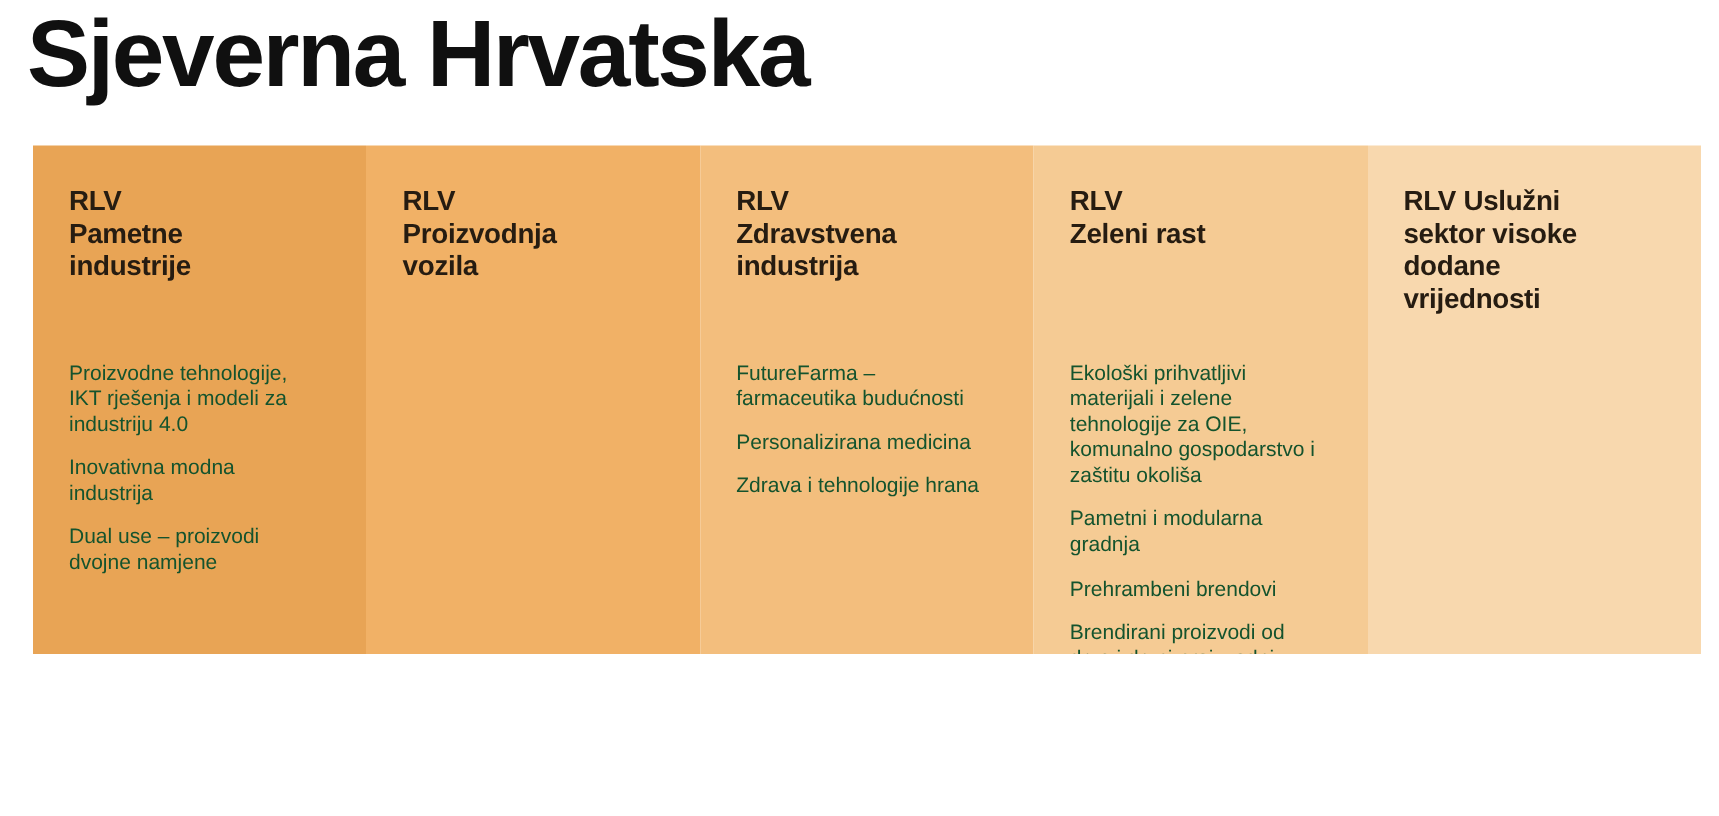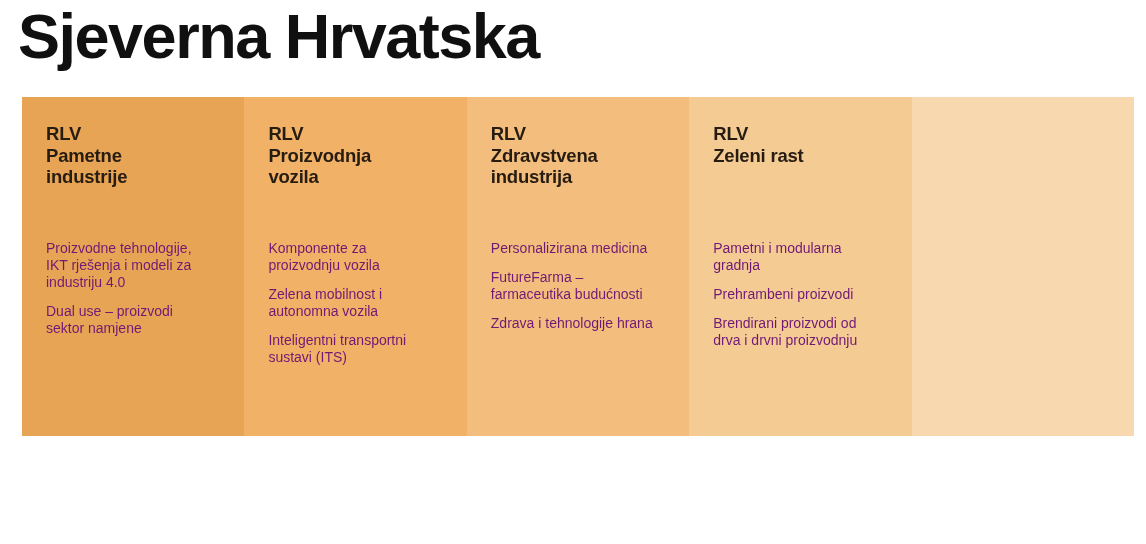--- a/index.html
+++ b/index.html
@@ -50,65 +50,66 @@
     line-height: 1.17;
     letter-spacing: -0.2px;
     color: #261c11;
     white-space: pre-line;
   }
   .col-item {
     margin: 0 0 12px 0;
     max-width: 166px;
     font-size: 14px;
     line-height: 1.22;
-    color: #701a75;
+    color: #14532d;
   }
 </style>
 </head>
 <body>
 
 <div class="canvas">
   <h1 class="page-title">Sjeverna Hrvatska</h1>
   <div class="panel" id="panel">
       <div class="column" style="background: rgb(232, 164, 85);">
         <h2 class="col-header">RLV
 Pametne
 industrije</h2>
         <div class="col-body">
           <p class="col-item">Proizvodne tehnologije, IKT rješenja i modeli za industriju 4.0</p>
-          <p class="col-item">Dual use – proizvodi sektor namjene</p>
+          <p class="col-item">Inovativna modna industrija</p>
+          <p class="col-item">Dual use – proizvodi dvojne namjene</p>
         </div>
       </div>
       <div class="column" style="background: rgb(241, 177, 102);">
         <h2 class="col-header">RLV
 Proizvodnja
 vozila</h2>
-        <div class="col-body">
-          <p class="col-item">Komponente za proizvodnju vozila</p>
-          <p class="col-item">Zelena mobilnost i autonomna vozila</p>
-          <p class="col-item">Inteligentni transportni sustavi (ITS)</p>
-        </div>
       </div>
       <div class="column" style="background: rgb(243, 190, 125);">
         <h2 class="col-header">RLV
 Zdravstvena
 industrija</h2>
         <div class="col-body">
+          <p class="col-item">FutureFarma – farmaceutika budućnosti</p>
           <p class="col-item">Personalizirana medicina</p>
-          <p class="col-item">FutureFarma – farmaceutika budućnosti</p>
           <p class="col-item">Zdrava i tehnologije hrana</p>
         </div>
       </div>
       <div class="column" style="background: rgb(245, 203, 148);">
         <h2 class="col-header">RLV
 Zeleni rast</h2>
         <div class="col-body">
+          <p class="col-item">Ekološki prihvatljivi materijali i zelene tehnologije za OIE, komunalno gospodarstvo i zaštitu okoliša</p>
           <p class="col-item">Pametni i modularna gradnja</p>
-          <p class="col-item">Prehrambeni proizvodi</p>
+          <p class="col-item">Prehrambeni brendovi</p>
           <p class="col-item">Brendirani proizvodi od drva i drvni proizvodnju</p>
         </div>
       </div>
       <div class="column" style="background: rgb(248, 216, 174);">
+        <h2 class="col-header">RLV Uslužni
+sektor visoke
+dodane
+vrijednosti</h2>
         <div class="col-body">
         </div>
       </div>
     </div>
 </div>
 
 </body></html>

